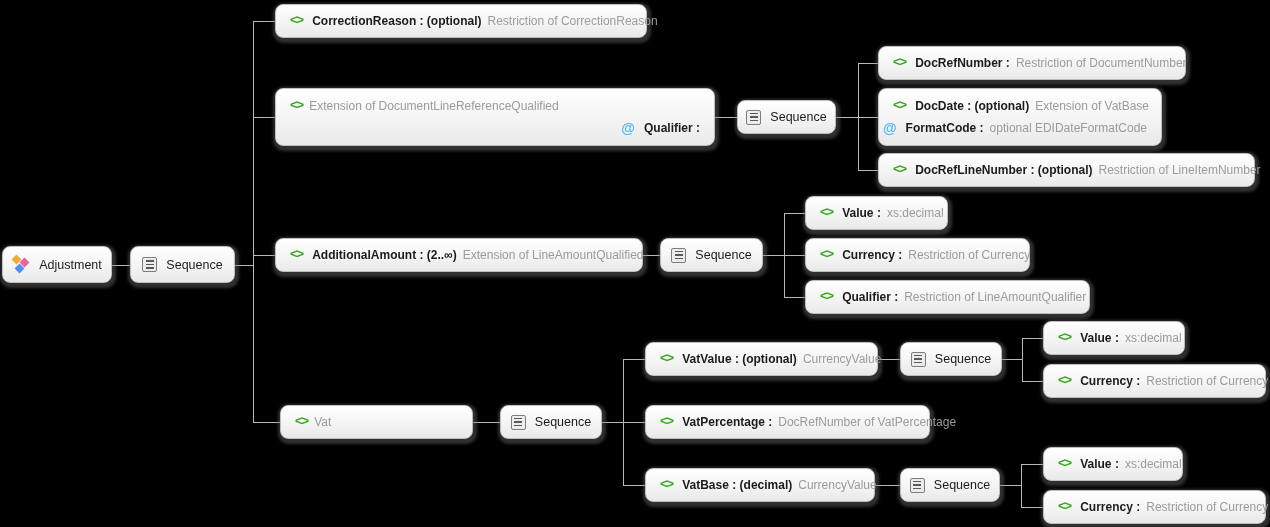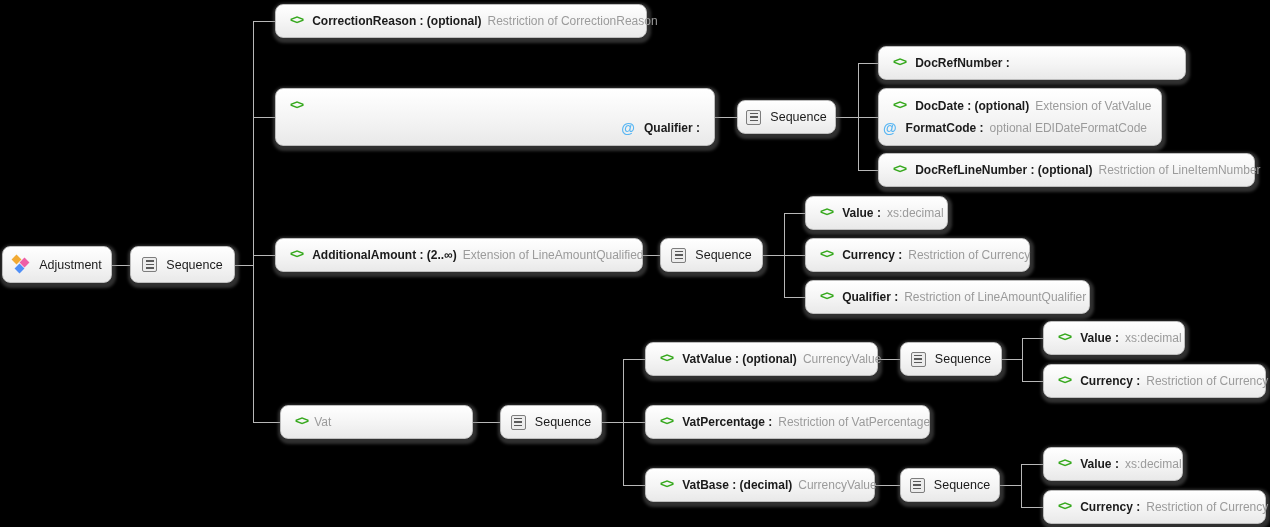--- a/index.html
+++ b/index.html
@@ -143,45 +143,47 @@
     <div class="node" style="left: 275px; top: 4px; width: 372px; height: 34px;">
       <div class="row">
         <span class="el-icon">&lt;&gt;</span>
         <span class="name">CorrectionReason : (optional)</span>
         <span class="typ">Restriction of CorrectionReason</span>
       </div>
     </div>
     <div class="node" style="left: 275px; top: 88px; width: 440px; height: 58px;">
       <div class="row">
         <span class="el-icon">&lt;&gt;</span>
+        <span class="typ">Extension of DocumentLineReferenceQualified</span>
       </div>
       <div class="row attr">
         <span class="at-icon">@</span>
         <span class="name">Qualifier :</span>
       </div>
     </div>
     <div class="node seq-node" style="left: 737px; top: 100px; width: 99px; height: 34px;">
       <span class="seq-icon">
         <i></i>
         <i></i>
         <i></i>
       </span>
       <span class="seq-label">Sequence</span>
     </div>
     <div class="node" style="left: 878px; top: 46px; width: 308px; height: 34px;">
       <div class="row">
         <span class="el-icon">&lt;&gt;</span>
         <span class="name">DocRefNumber :</span>
+        <span class="typ">Restriction of DocumentNumber</span>
       </div>
     </div>
     <div class="node" style="left: 878px; top: 88px; width: 284px; height: 58px;">
       <div class="row">
         <span class="el-icon">&lt;&gt;</span>
         <span class="name">DocDate : (optional)</span>
-        <span class="typ">Extension of VatValue</span>
+        <span class="typ">Extension of VatBase</span>
       </div>
       <div class="row attr">
         <span class="at-icon">@</span>
         <span class="name">FormatCode :</span>
         <span class="typ">optional  EDIDateFormatCode</span>
       </div>
     </div>
     <div class="node" style="left: 878px; top: 153px; width: 377px; height: 34px;">
       <div class="row">
         <span class="el-icon">&lt;&gt;</span>
@@ -265,21 +267,21 @@
       <div class="row">
         <span class="el-icon">&lt;&gt;</span>
         <span class="name">Currency :</span>
         <span class="typ">Restriction of Currency</span>
       </div>
     </div>
     <div class="node" style="left: 645px; top: 405px; width: 285px; height: 34px;">
       <div class="row">
         <span class="el-icon">&lt;&gt;</span>
         <span class="name">VatPercentage :</span>
-        <span class="typ">Restriction of VatPercentage</span>
+        <span class="typ">DocRefNumber of VatPercentage</span>
       </div>
     </div>
     <div class="node" style="left: 645px; top: 468px; width: 230px; height: 34px;">
       <div class="row">
         <span class="el-icon">&lt;&gt;</span>
         <span class="name">VatBase : (decimal)</span>
         <span class="typ">CurrencyValue</span>
       </div>
     </div>
     <div class="node seq-node" style="left: 900px; top: 468px; width: 100px; height: 34px;">

